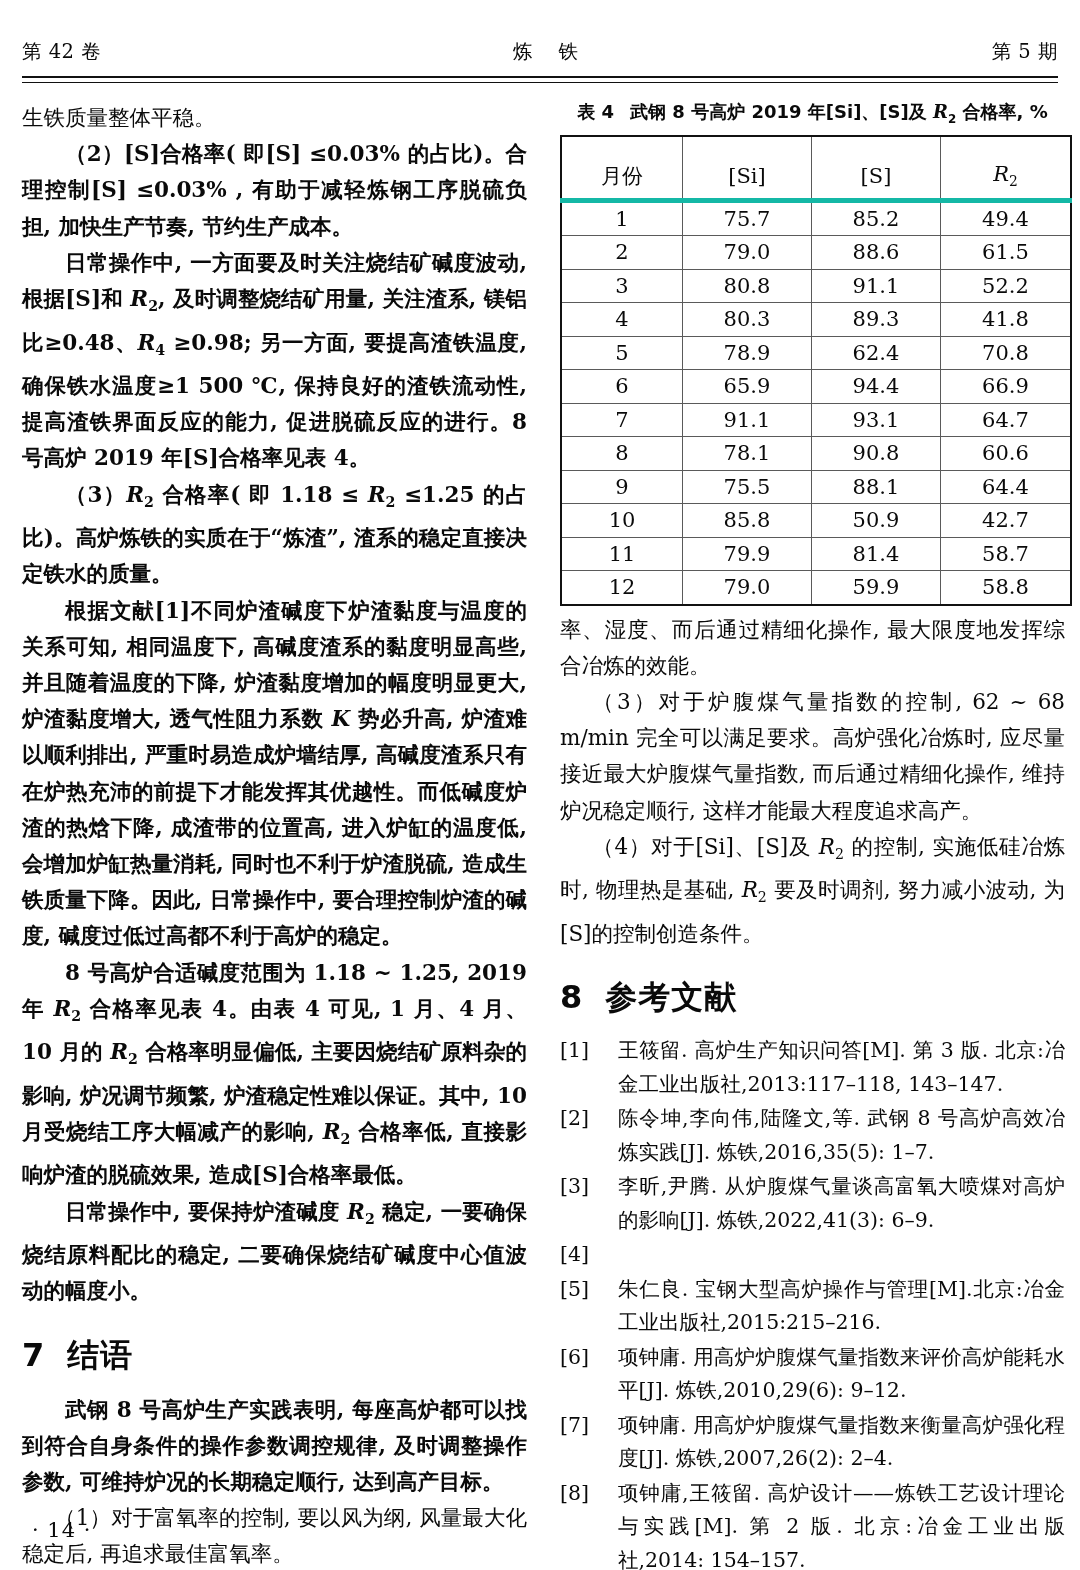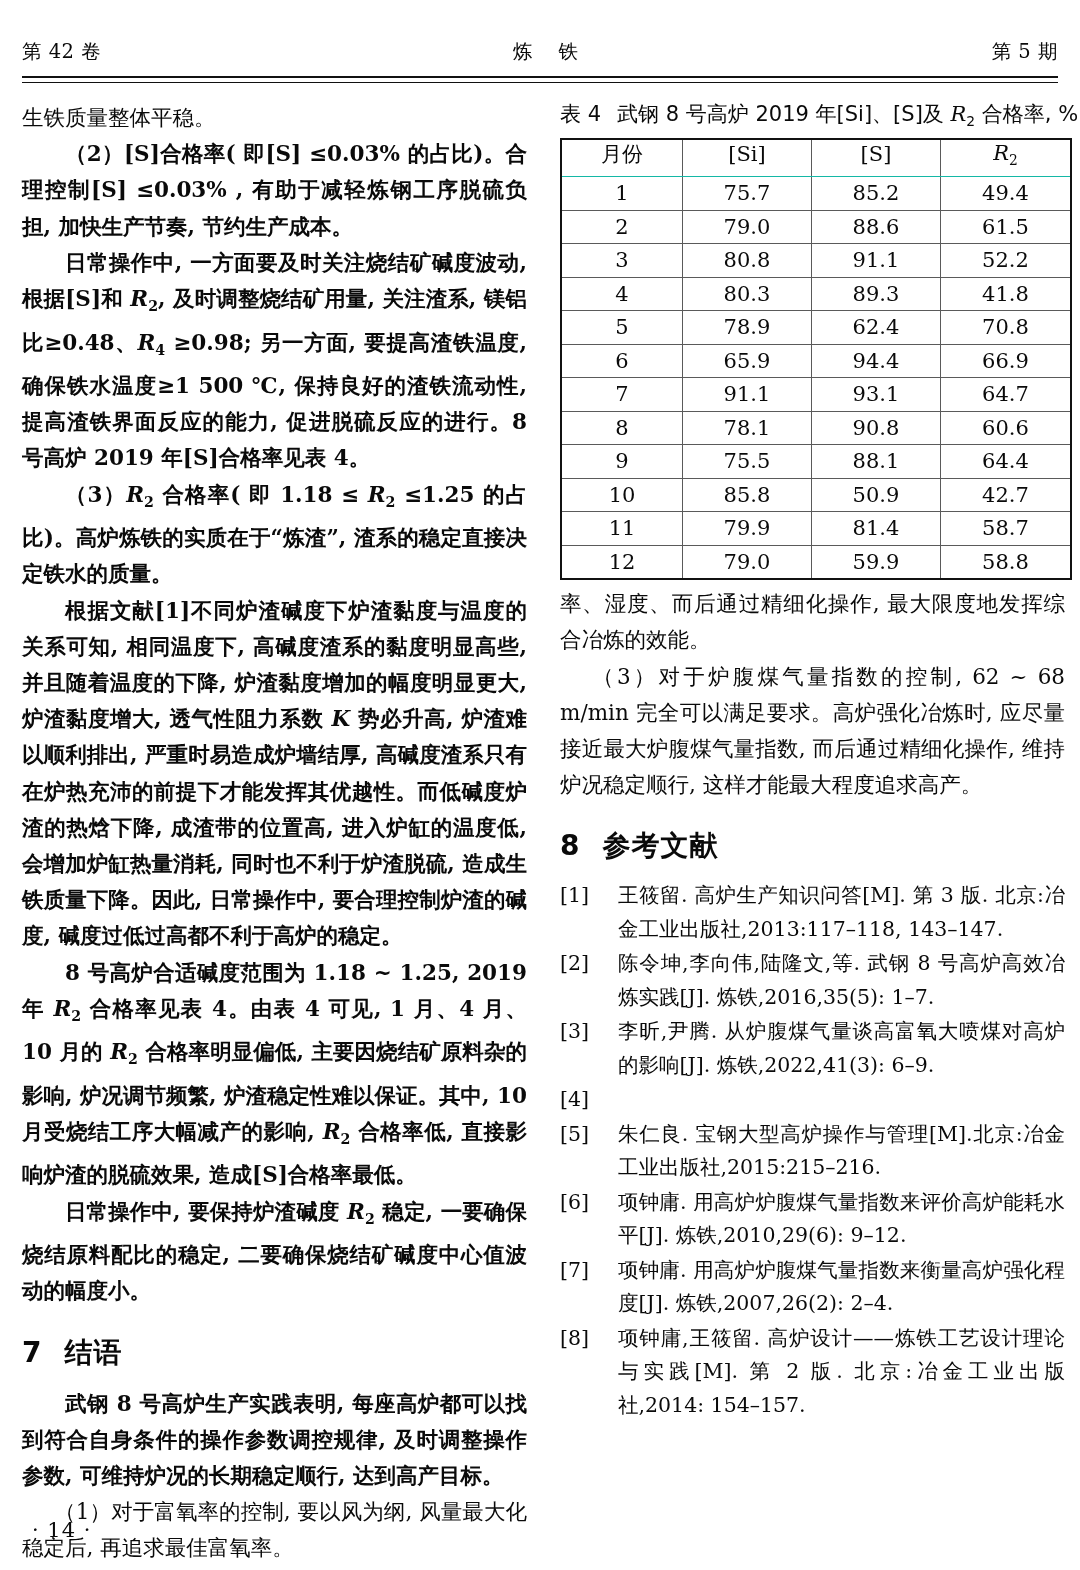--- a/index.html
+++ b/index.html
@@ -62,32 +62,32 @@
   p.ind { text-indent: 2em; font-weight: bold; }
   p.ind-num { text-indent: 1.5em; }
 
   .it { font-style: italic; font-family: "DejaVu Serif", "Liberation Serif", serif; }
   sub { font-size: 0.66em; }
 
   
   .sec-head {
     font-family: "DejaVu Sans", "Liberation Sans", sans-serif;
     font-weight: bold;
-    font-size: 28px;
+    font-size: 32px;
     margin: 24px 0 14px 0;
     letter-spacing: 1px;
   }
   .sec-head .num { margin-right: 22px; }
 
   
   #table-block { margin-bottom: 6px; }
   #table-caption {
     font-family: "DejaVu Sans", "Liberation Sans", sans-serif;
-    font-weight: normal;
-    font-size: 21px;
+    font-weight: bold;
+    font-size: 18px;
     text-align: center;
     margin: 0 0 9px 0;
     white-space: nowrap;
   }
   #table-caption .cap-gap { display: inline-block; width: 16px; }
   table#data-table {
     border-collapse: collapse;
     width: 505px;
     table-layout: fixed;
     border: 2px solid #111;
@@ -99,22 +99,22 @@
     text-align: center;
     font-size: 21px;
     font-weight: normal;
     padding: 4.0px 0 4.5px 0;
     font-family: "DejaVu Serif", "Liberation Serif", serif;
   }
   table#data-table td.vsep, table#data-table th.vsep {
     border-right: 1px solid #5a5a5a;
   }
   table#data-table thead th {
-    border-bottom: 1px solid #14b8a6;
-    padding: 0 0 8px 0;
+    border-bottom: 5px solid #14b8a6;
+    padding: 25px 0 8px 0;
   }
   table#data-table thead tr th { border-top: none; }
   table#data-table tbody tr:last-child td { border-bottom: none; }
   .c0 { width: 120px; }
   .c1 { width: 128px; }
   .c2 { width: 128px; }
   .c3 { width: 129px; }
 
   
   #refs { margin-top: 4px; }
@@ -260,20 +260,21 @@
             <td class="c1 vsep">79.0</td>
             <td class="c2 vsep">59.9</td>
             <td class="c3">58.8</td>
           </tr>
         </tbody>
     </table>
   </div>
 
   <p class="body">率、湿度、而后通过精细化操作, 最大限度地发挥综合冶炼的效能。</p>
   <p class="body ind-num">（3）对于炉腹煤气量指数的控制, 62 ~ 68 m/min 完全可以满足要求。高炉强化冶炼时, 应尽量接近最大炉腹煤气量指数, 而后通过精细化操作, 维持炉况稳定顺行, 这样才能最大程度追求高产。</p>
+  <p class="body ind-num">（4）对于[Si]、[S]及 <span class="it">R</span><sub>2</sub> 的控制, 实施低硅冶炼时, 物理热是基础, <span class="it">R</span><sub>2</sub> 要及时调剂, 努力减小波动, 为[S]的控制创造条件。</p>
 
   <div class="sec-head">
     <span class="num">8</span><span>参考文献</span>
   </div>
 
   <div id="refs">
       <div class="ref">
         <span class="tag">[1]</span>
         <span class="body-txt">王筱留. 高炉生产知识问答[M]. 第 3 版. 北京:冶金工业出版社,2013:117–118, 143–147.</span>
       </div>

